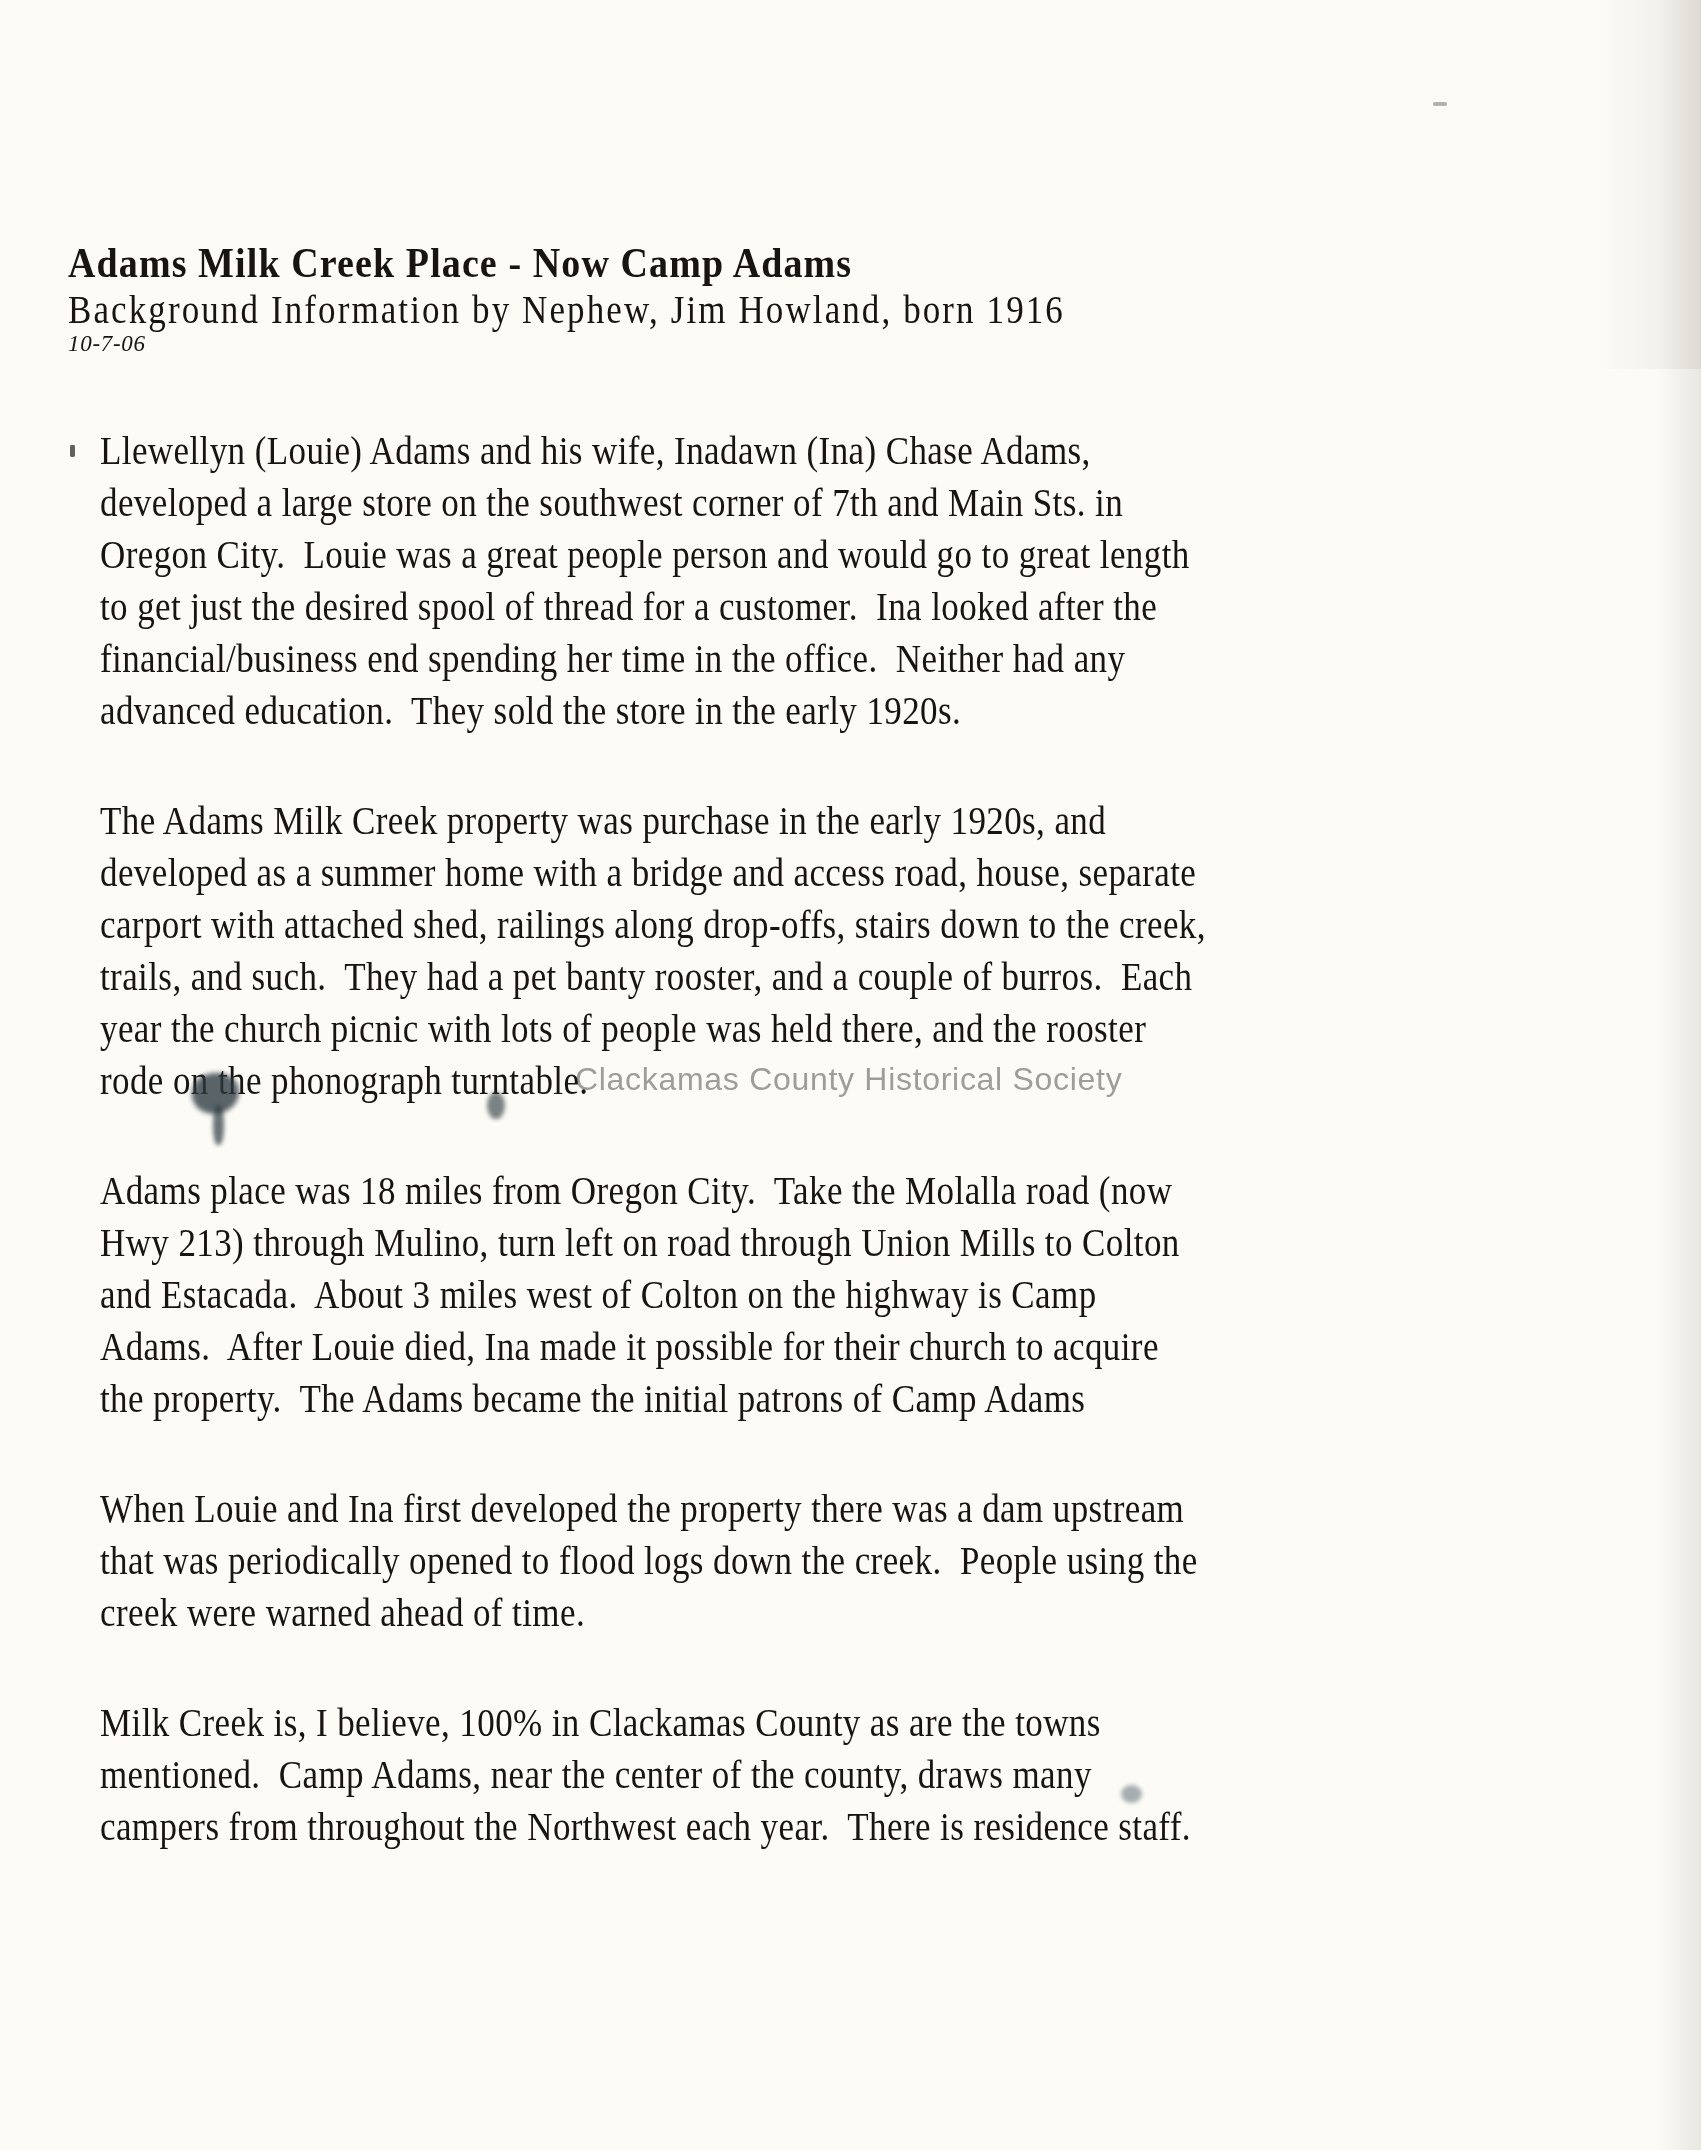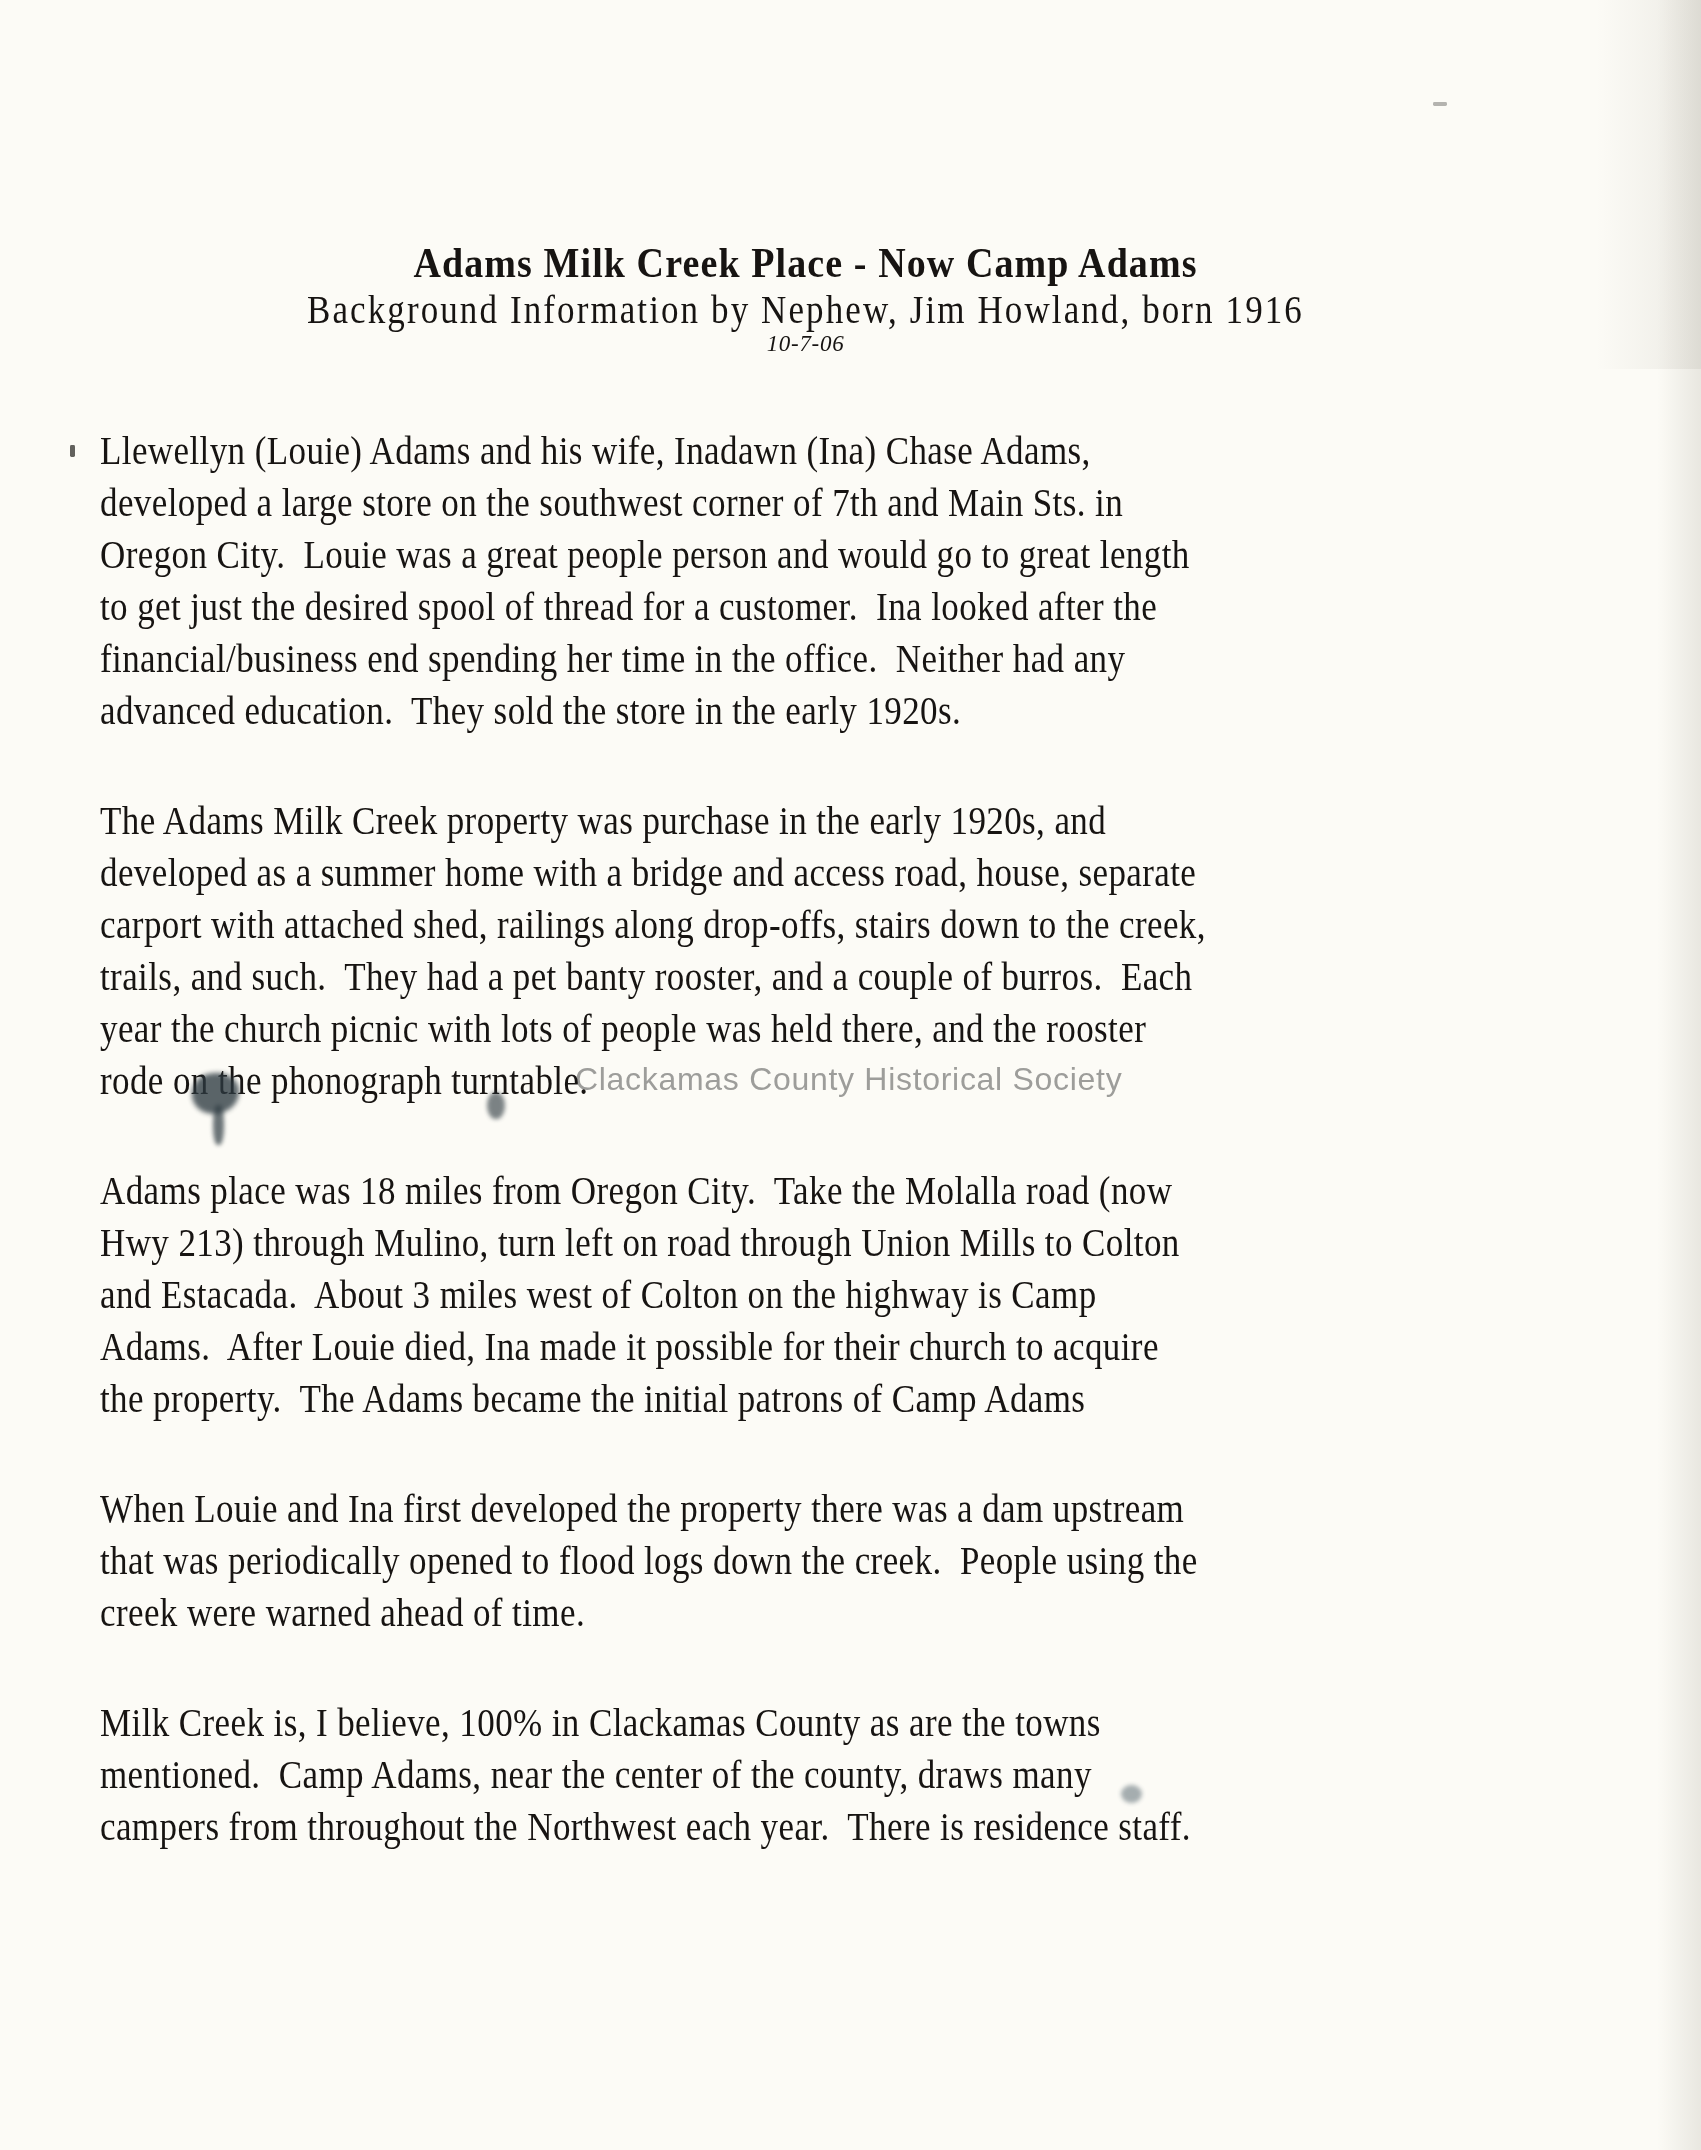--- a/index.html
+++ b/index.html
@@ -17,22 +17,21 @@
     position:absolute;top:0;right:0;width:45px;height:100%;
     background:linear-gradient(to left, rgba(186,183,172,0.30), rgba(186,183,172,0));
     pointer-events:none;
   }
   .edge-shade-top{
     position:absolute;top:0;right:0;width:106px;height:369px;
     background:linear-gradient(to left, rgba(178,175,164,0.22), rgba(178,175,164,0));
     pointer-events:none;
   }
   .title-block{
-    position:absolute;left:89px;top:240px;width:1433px;
-    text-align:center;
+    position:absolute;left:68px;top:240px;width:1433px;
   }
   .doc-title{
     font-size:38px;font-weight:bold;letter-spacing:1.1px;
     transform:scaleY(1.12);transform-origin:50% 50%;
     white-space:pre;
   }
   .doc-subtitle{
     font-size:35px;letter-spacing:2.1px;margin-top:7px;
     transform:scaleY(1.12);transform-origin:50% 50%;
     white-space:pre;

